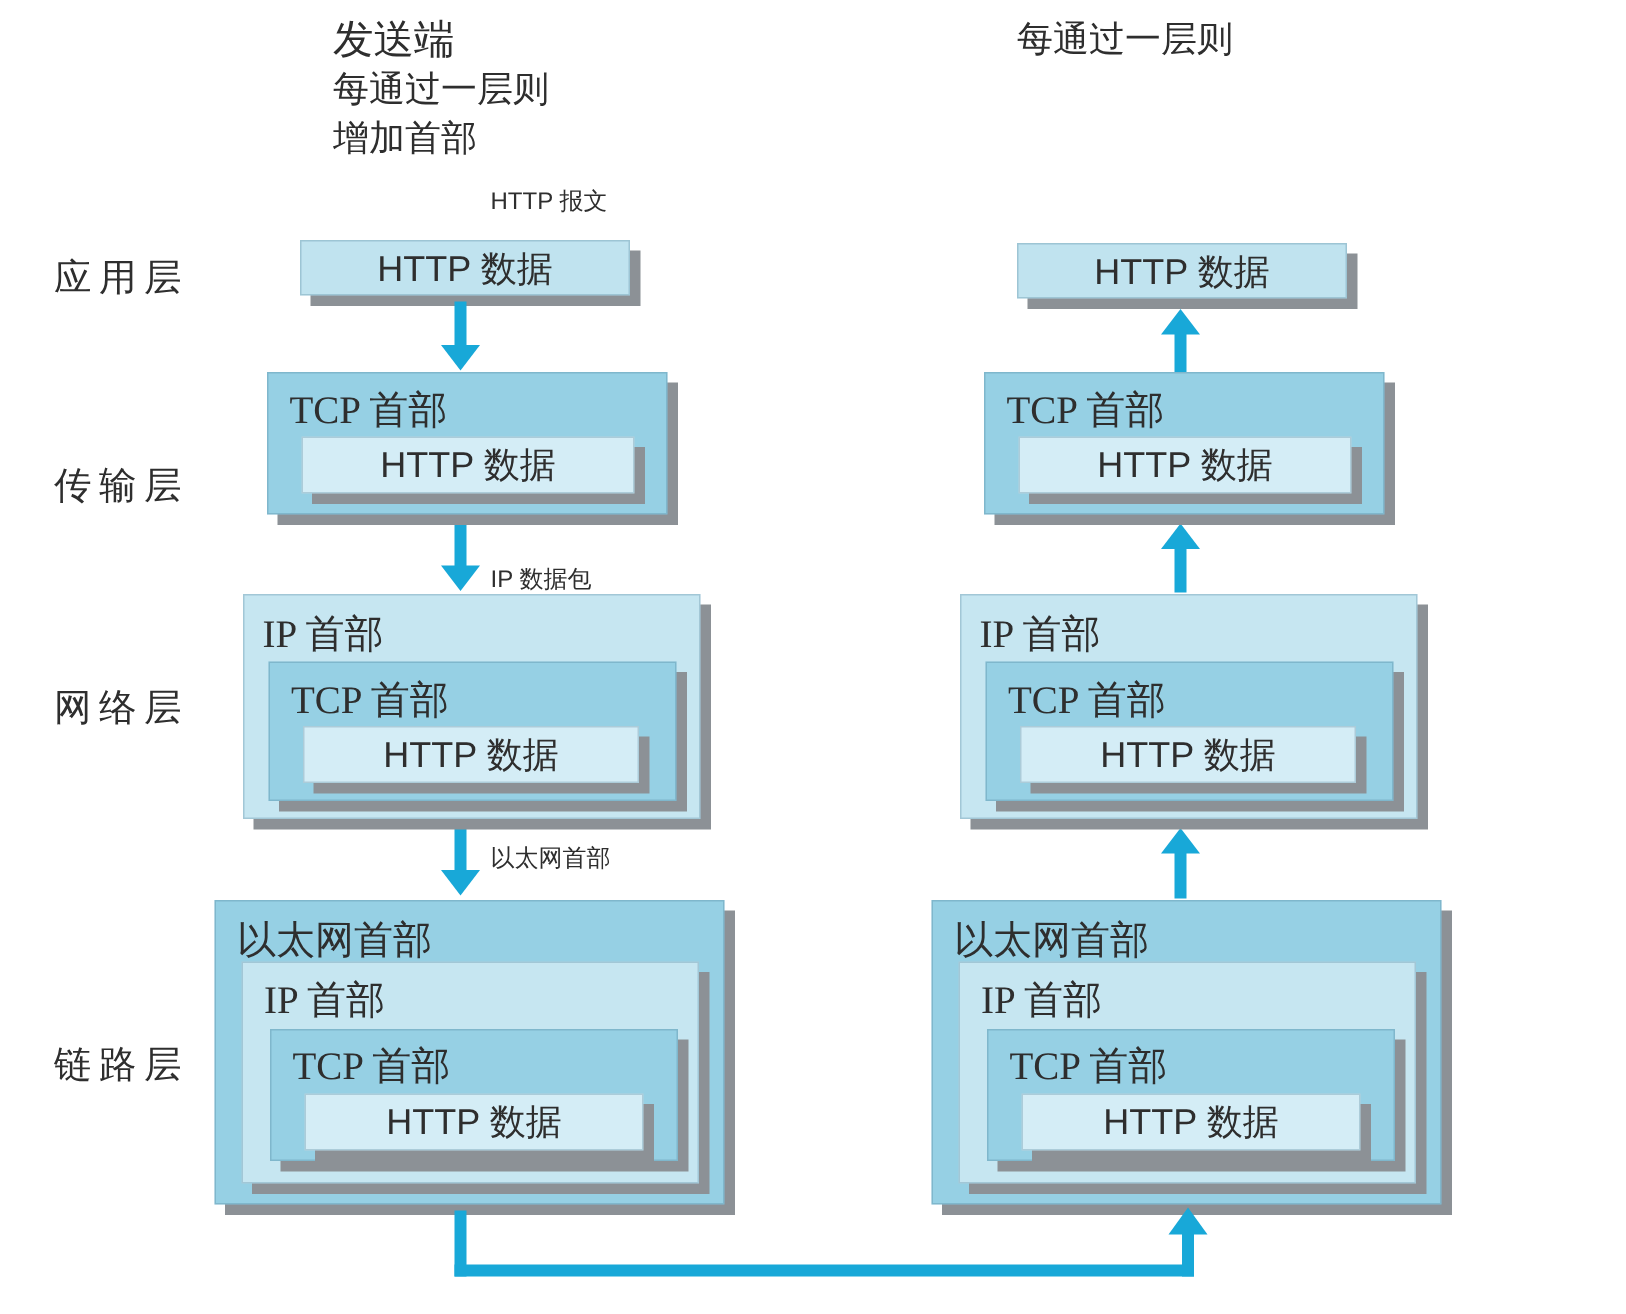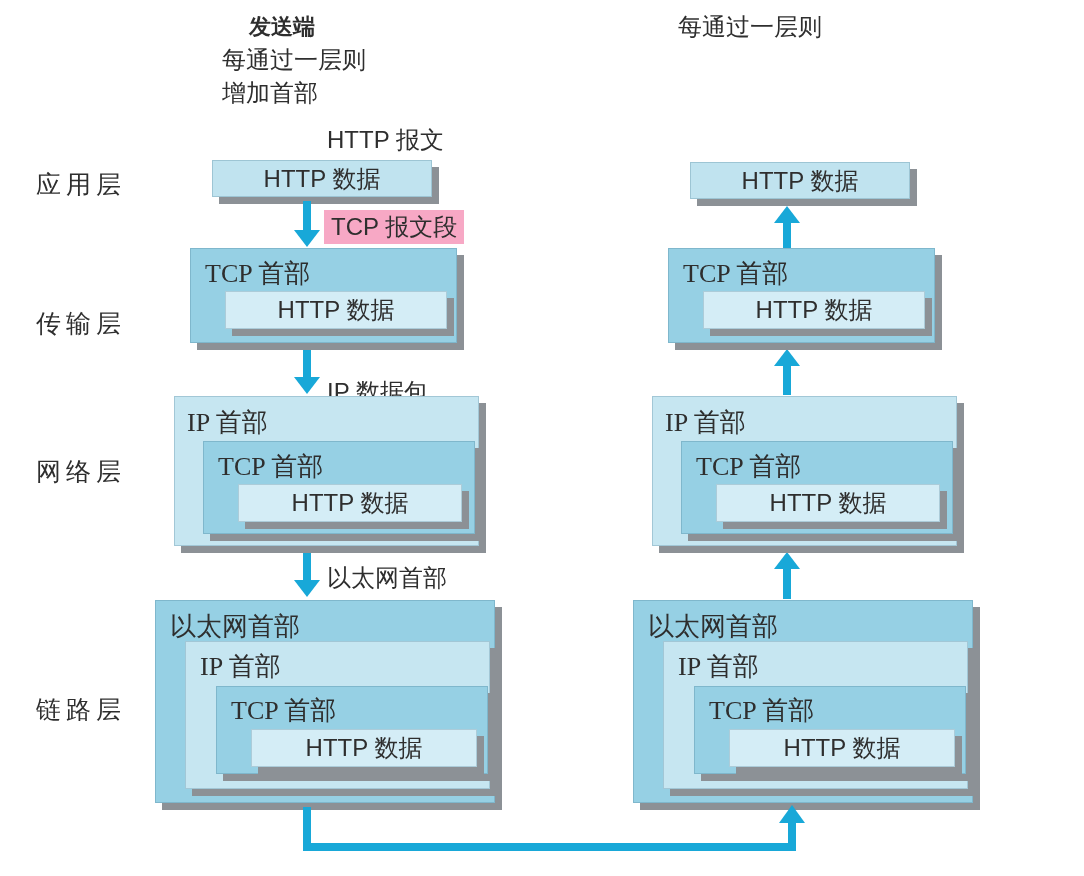--- a/index.html
+++ b/index.html
@@ -5,32 +5,31 @@
   html,body{margin:0;padding:0;background:#fff;}
   .canvas{
     position:relative;width:1084px;height:876px;background:#ffffff;
     font-family:"Liberation Sans","DejaVu Sans",sans-serif;
     color:var(--text,#2e2e2e);overflow:hidden;
   }
   .box{
     position:absolute;box-sizing:border-box;
     border:1px solid rgba(70,120,145,.28);
     box-shadow:7px 7px 0 0 var(--shadow,#8c9196);
-    margin-left:12px;
   }
   .bg-med{background:var(--medium-blue,#96d0e4);}
   .bg-light{background:var(--light-blue,#c6e6f1);}
   .bg-lighter{background:var(--lighter-blue,#d4edf6);}
   .bg-app{background:var(--app-blue,#c0e3ef);}
   .center-text{display:flex;align-items:center;justify-content:center;font-size:24px;}
   .tag{position:absolute;left:14px;top:7px;font-size:26px;white-space:nowrap;font-family:Liberation Serif, serif;}
   .layer-label{position:absolute;font-size:25px;letter-spacing:5px;white-space:nowrap;font-family:Liberation Serif, serif;}
-  .ann{position:absolute;font-size:24px;white-space:nowrap;}
+  .ann{position:absolute;font-size:16px;white-space:nowrap;}
   .hdr{position:absolute;font-size:24px;line-height:33px;white-space:nowrap;}
-  .hdr .t{font-weight:bold;font-size:22px;margin-left:27px;}
+  .hdr .t{font-weight:normal;font-size:27px;}
   .pink{position:absolute;background:var(--pink,#f7a8c5);font-size:24px;padding:1px 7px;white-space:nowrap;}
   .arr{position:absolute;width:26px;}
   .arr .shaft{position:absolute;left:9px;width:8px;background:var(--arrow,#18a8d8);}
   .arr.down .shaft{top:0;bottom:15px;}
   .arr.down .head{position:absolute;bottom:0;left:0;width:0;height:0;
     border-left:13px solid transparent;border-right:13px solid transparent;
     border-top:17px solid var(--arrow,#18a8d8);}
   .arr.up .shaft{bottom:0;top:15px;}
   .arr.up .head{position:absolute;top:0;left:0;width:0;height:0;
     border-left:13px solid transparent;border-right:13px solid transparent;
@@ -53,21 +52,20 @@
   <div class="hdr" style="left:678px;top:10px">
     <div>每通过一层则</div>
   </div>
 
   <div class="layer-label" style="left:36px;top:168px">应用层</div>
   <div class="layer-label" style="left:36px;top:307px">传输层</div>
   <div class="layer-label" style="left:36px;top:455px">网络层</div>
   <div class="layer-label" style="left:36px;top:693px">链路层</div>
 
   <div class="ann" style="left:327px;top:124px">HTTP 报文</div>
-  <div class="pink" style="left:324px;top:210px">TCP 报文段</div>
   <div class="ann" style="left:327px;top:376px">IP 数据包</div>
   <div class="ann" style="left:327px;top:562px">以太网首部</div>
 
   <div class="box bg-app center-text" style="left:200px;top:160px;width:220px;height:37px">HTTP 数据</div>
 
   <div class="arr down" style="left:294px;top:201px;height:46px">
     <div class="shaft"></div>
     <div class="head"></div>
   </div>
   <div class="arr down" style="left:294px;top:348px;height:46px">

